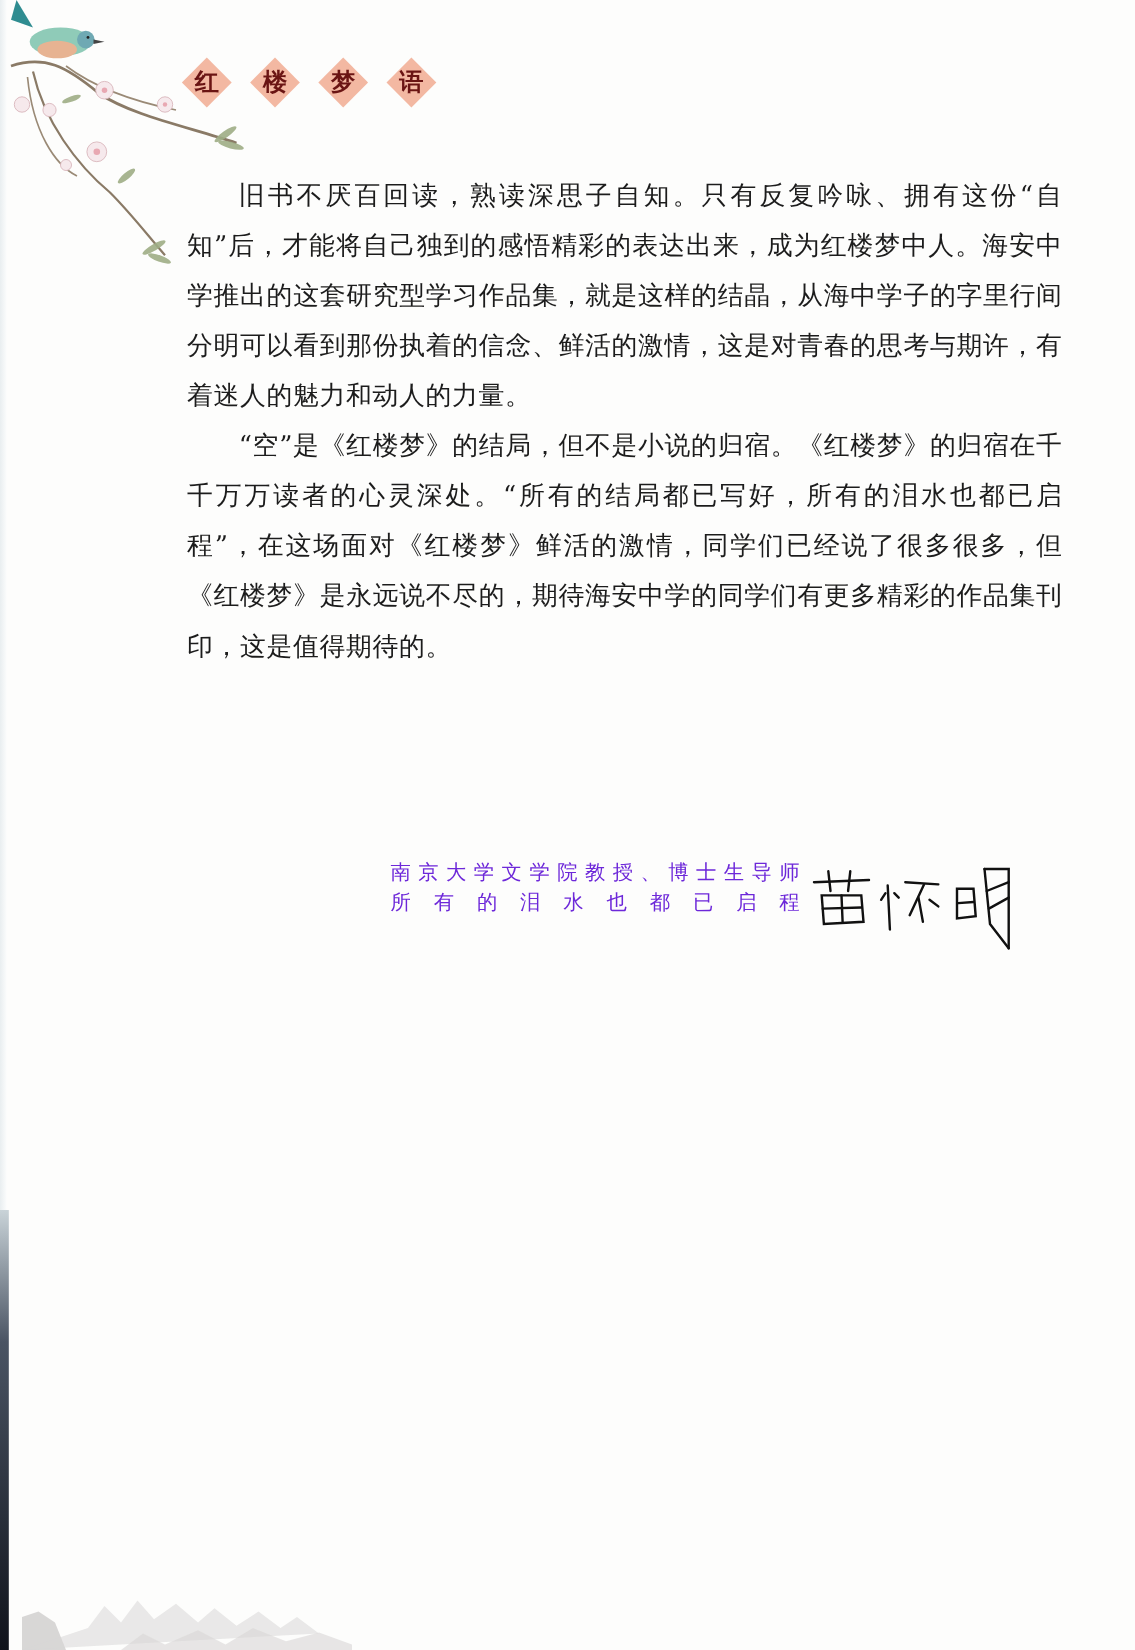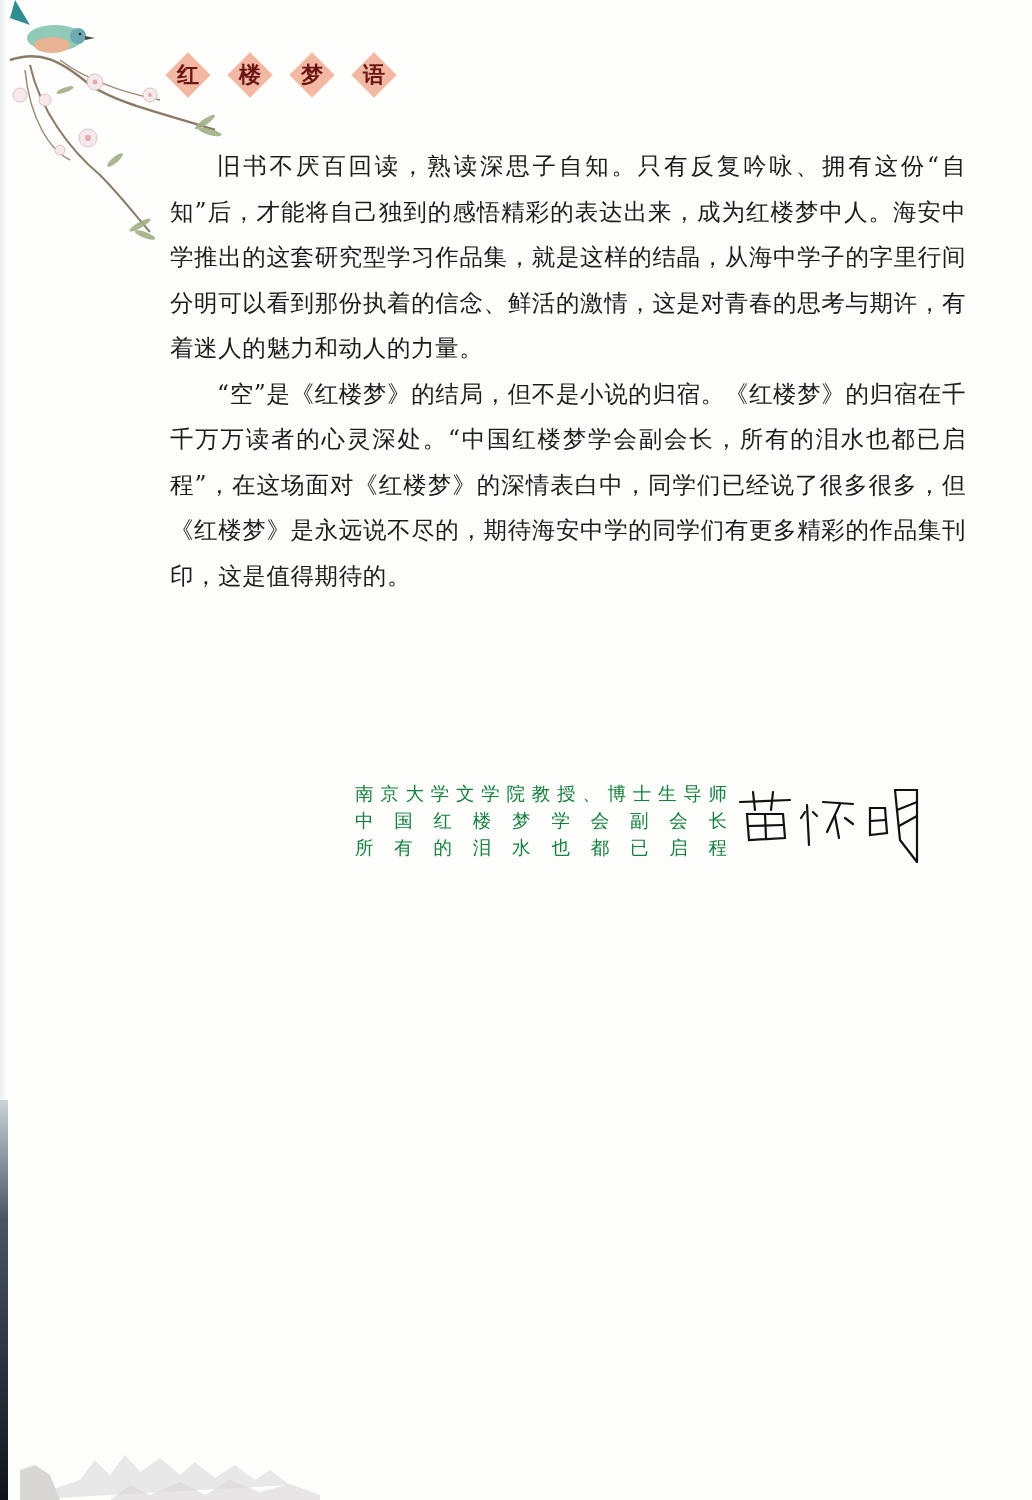--- a/index.html
+++ b/index.html
@@ -30,28 +30,28 @@
       content: ""; position: absolute; left: 7px; top: 7px; width: 32px; height: 32px;
       background: #f3b8a2; transform: rotate(45deg);
     }
     .diamond span {
       position: absolute; left: 0; top: 0; width: 46px; height: 46px;
       display: flex; align-items: center; justify-content: center;
       font-family: "DejaVu Sans", sans-serif; font-weight: bold;
       font-size: 22px; color: #6a1413;
     }
     .body-text {
-      position: absolute; left: 170px; top: 144px; width: 796px;
+      position: absolute; left: 170px; top: 155px; width: 796px;
       font-size: 23.5px; line-height: 45.5px; letter-spacing: 0.6px;
       text-align: justify;
     }
     .body-text p { margin: 0; text-indent: 2em; }
     .attribution {
       position: absolute; left: 355px; top: 780px; width: 372px;
-      font-size: 18.5px; line-height: 27px; color: #15803d;
+      font-size: 18.5px; line-height: 27px; color: #6d28d9;
     }
     .attribution div { text-align-last: justify; text-align: justify; white-space: nowrap; }
     .signature {
       position: absolute; left: 735px; top: 780px; width: 190px; height: 90px;
     }
     .mountains {
       position: absolute; left: 20px; top: 1440px; width: 320px; height: 60px;
     }
   </style>
 </head>
@@ -110,26 +110,25 @@
   <div class="diamond">
       <span>梦</span>
     </div>
   <div class="diamond">
       <span>语</span>
     </div>
 </div>
 
 <div class="body-text">
   <p>旧书不厌百回读，熟读深思子自知。只有反复吟咏、拥有这份“自知”后，才能将自己独到的感悟精彩的表达出来，成为红楼梦中人。海安中学推出的这套研究型学习作品集，就是这样的结晶，从海中学子的字里行间分明可以看到那份执着的信念、鲜活的激情，这是对青春的思考与期许，有着迷人的魅力和动人的力量。</p>
-  <p>“空”是《红楼梦》的结局，但不是小说的归宿。《红楼梦》的归宿在千千万万读者的心灵深处。“中国红楼梦学会副会长，所有的泪水也都已启程”，在这场面对《红楼梦》的深情表白中，同学们已经说了很多很多，但《红楼梦》是永远说不尽的，期待海安中学的同学们有更多精彩的作品集刊印，这是值得期待的。</p>
+  <p>“空”是《红楼梦》的结局，但不是小说的归宿。《红楼梦》的归宿在千千万万读者的心灵深处。“所有的结局都已写好，所有的泪水也都已启程”，在这场面对《红楼梦》鲜活的激情，同学们已经说了很多很多，但《红楼梦》是永远说不尽的，期待海安中学的同学们有更多精彩的作品集刊印，这是值得期待的。</p>
 </div>
 
 <div class="attribution">
   <div>南京大学文学院教授、博士生导师</div>
-  <div>中国红楼梦学会副会长</div>
   <div>所有的泪水也都已启程</div>
 </div>
 
 <svg class="signature" viewBox="0 0 190 90" aria-label="">
   <g stroke="#111" stroke-width="2.2" fill="none" stroke-linecap="round">
 
     <path d="M5 22 L55 20"></path>
     <path d="M18 12 L20 30"></path>
       <path d="M38 12 L36 30"></path>
     <path d="M12 34 L14 60 L50 58 L48 34 Z"></path>

